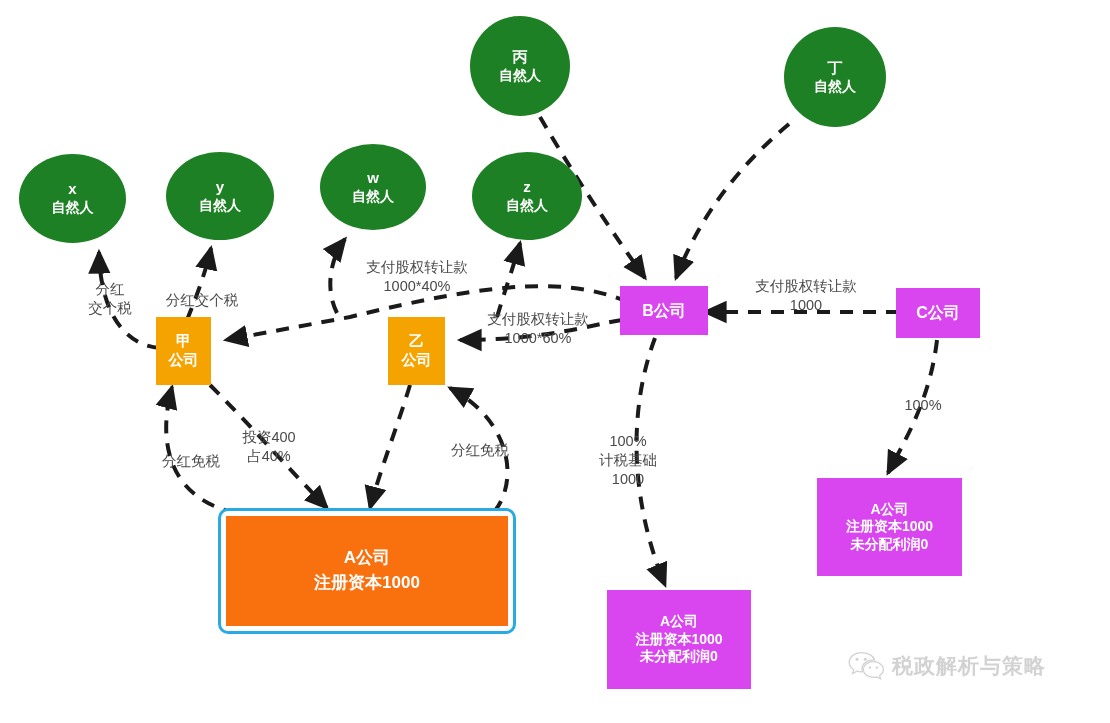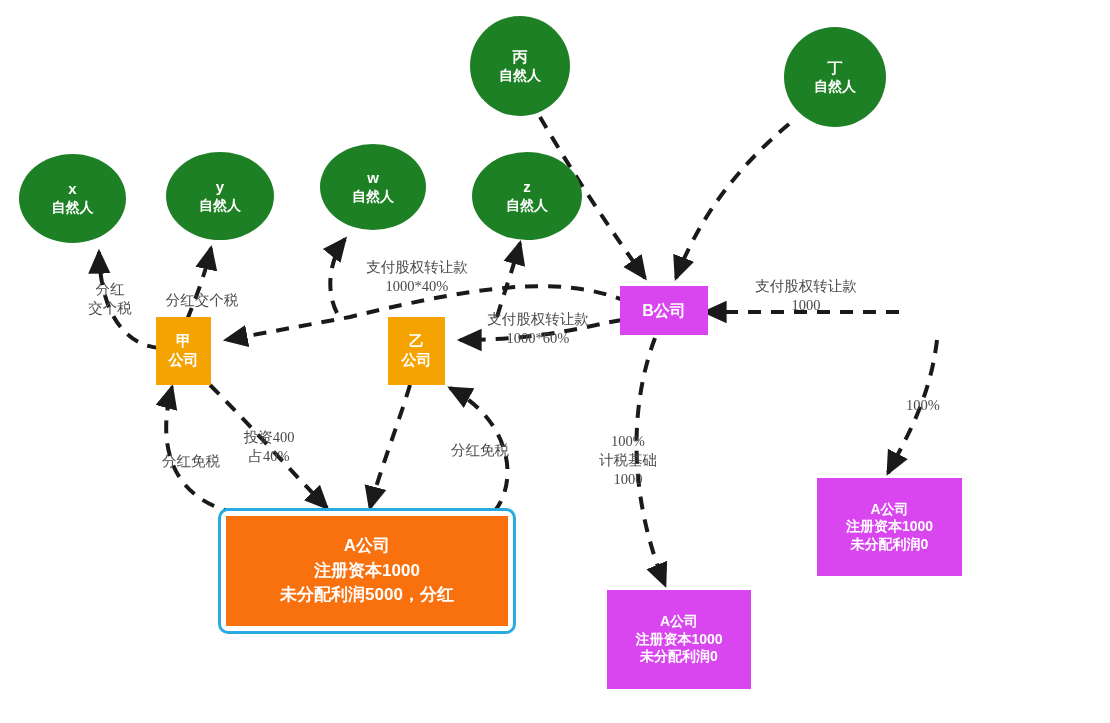--- a/index.html
+++ b/index.html
@@ -16,21 +16,21 @@
   .box-orange{background:#d946ef;font-size:16px;}
   .box-orange.small{font-size:14px;}
 
   .highlight{position:absolute;box-sizing:border-box;border:3px solid #29ABE2;
              border-radius:10px;background:#ffffff;padding:5px;}
   .highlight .inner{width:100%;height:100%;background:#F9700E;display:flex;
              align-items:center;justify-content:center;text-align:center;
              color:#fff;font-weight:bold;font-size:17px;line-height:1.45;}
 
   .lbl{position:absolute;color:#4A4A4A;font-size:14.5px;line-height:1.3;
-       text-align:center;white-space:pre-line;font-family:Liberation Serif, serif;}
+       text-align:center;white-space:pre-line;font-family:Liberation Sans, sans-serif;}
 
   .wm{position:absolute;display:flex;align-items:center;gap:8px;color:#D2D2D2;
       font-size:21px;font-weight:bold;letter-spacing:1px;}
   .wm svg{display:block;}
 </style>
 </head>
 <body>
 
 <div id="stage">
 
@@ -127,20 +127,23 @@
     <div>
       <div>乙</div>
       <div>公司</div>
     </div>
   </div>
 
   <div class="node box-orange" style="left:620px;top:286px;width:88px;height:49px;">
     <div>B公司</div>
   </div>
 
+  <div class="node box-orange" style="left:896px;top:288px;width:84px;height:50px;">
+    <div>C公司</div>
+  </div>
 
   <div class="node box-orange small" style="left:607px;top:590px;width:144px;height:99px;">
     <div>
       <div>A公司</div>
       <div>注册资本1000</div>
       <div>未分配利润0</div>
     </div>
   </div>
 
   <div class="node box-orange small" style="left:817px;top:478px;width:145px;height:98px;">
@@ -149,21 +152,20 @@
       <div>注册资本1000</div>
       <div>未分配利润0</div>
     </div>
   </div>
 
   <div class="highlight" style="left:218px;top:508px;width:298px;height:126px;">
     <div class="inner">
       <div>
         <div>A公司</div>
         <div>注册资本1000</div>
-        <div>未分配利润5000，分红</div>
       </div>
     </div>
   </div>
 
   <div class="lbl" style="left:70px;top:280px;width:80px;">分红
 交个税</div>
 
   <div class="lbl" style="left:152px;top:291px;width:100px;">分红交个税</div>
 
   <div class="lbl" style="left:352px;top:258px;width:130px;">支付股权转让款
@@ -182,14 +184,32 @@
   <div class="lbl" style="left:156px;top:452px;width:70px;">分红免税</div>
 
   <div class="lbl" style="left:443px;top:441px;width:74px;">分红免税</div>
 
   <div class="lbl" style="left:582px;top:432px;width:92px;">100%
 计税基础
 1000</div>
 
   <div class="lbl" style="left:893px;top:396px;width:60px;">100%</div>
 
+  <div class="wm" style="left:848px;top:651px;">
+    <span>
+      <svg width="36" height="30" viewBox="0 0 36 30" xmlns="http://www.w3.org/2000/svg">
+        <path d="M13.2,1.6 C6.4,1.6 1.2,6.0 1.2,11.2 C1.2,14.2 3.0,16.9 5.8,18.7 L4.6,22.5 L9.1,20.2
+                 C10.4,20.6 11.8,20.8 13.2,20.8 C13.6,20.8 14.0,20.8 14.4,20.7 C14.1,19.9 14.0,19.0
+                 14.0,18.2 C14.0,13.0 19.1,8.9 25.3,8.9 C25.7,8.9 26.1,8.9 26.5,9.0 C25.4,4.7
+                 19.9,1.6 13.2,1.6 Z" fill="none" stroke="#D2D2D2" stroke-width="1.3"></path>
+        <circle cx="9.0" cy="8.3" r="1.5" fill="#D2D2D2"></circle>
+        <circle cx="17.3" cy="8.3" r="1.5" fill="#D2D2D2"></circle>
+        <path d="M25.4,10.6 C19.8,10.6 15.3,14.2 15.3,18.5 C15.3,22.8 19.8,26.3 25.4,26.3
+                 C26.6,26.3 27.7,26.2 28.8,25.9 L32.6,27.8 L31.6,24.6 C33.9,23.1 35.4,20.9
+                 35.4,18.5 C35.4,14.2 30.9,10.6 25.4,10.6 Z" fill="none" stroke="#D2D2D2" stroke-width="1.3"></path>
+        <circle cx="22.0" cy="16.6" r="1.2" fill="#D2D2D2"></circle>
+        <circle cx="28.8" cy="16.6" r="1.2" fill="#D2D2D2"></circle>
+      </svg>
+    </span>
+    <span>税政解析与策略</span>
+  </div>
 
 </div>
 
 </body></html>

